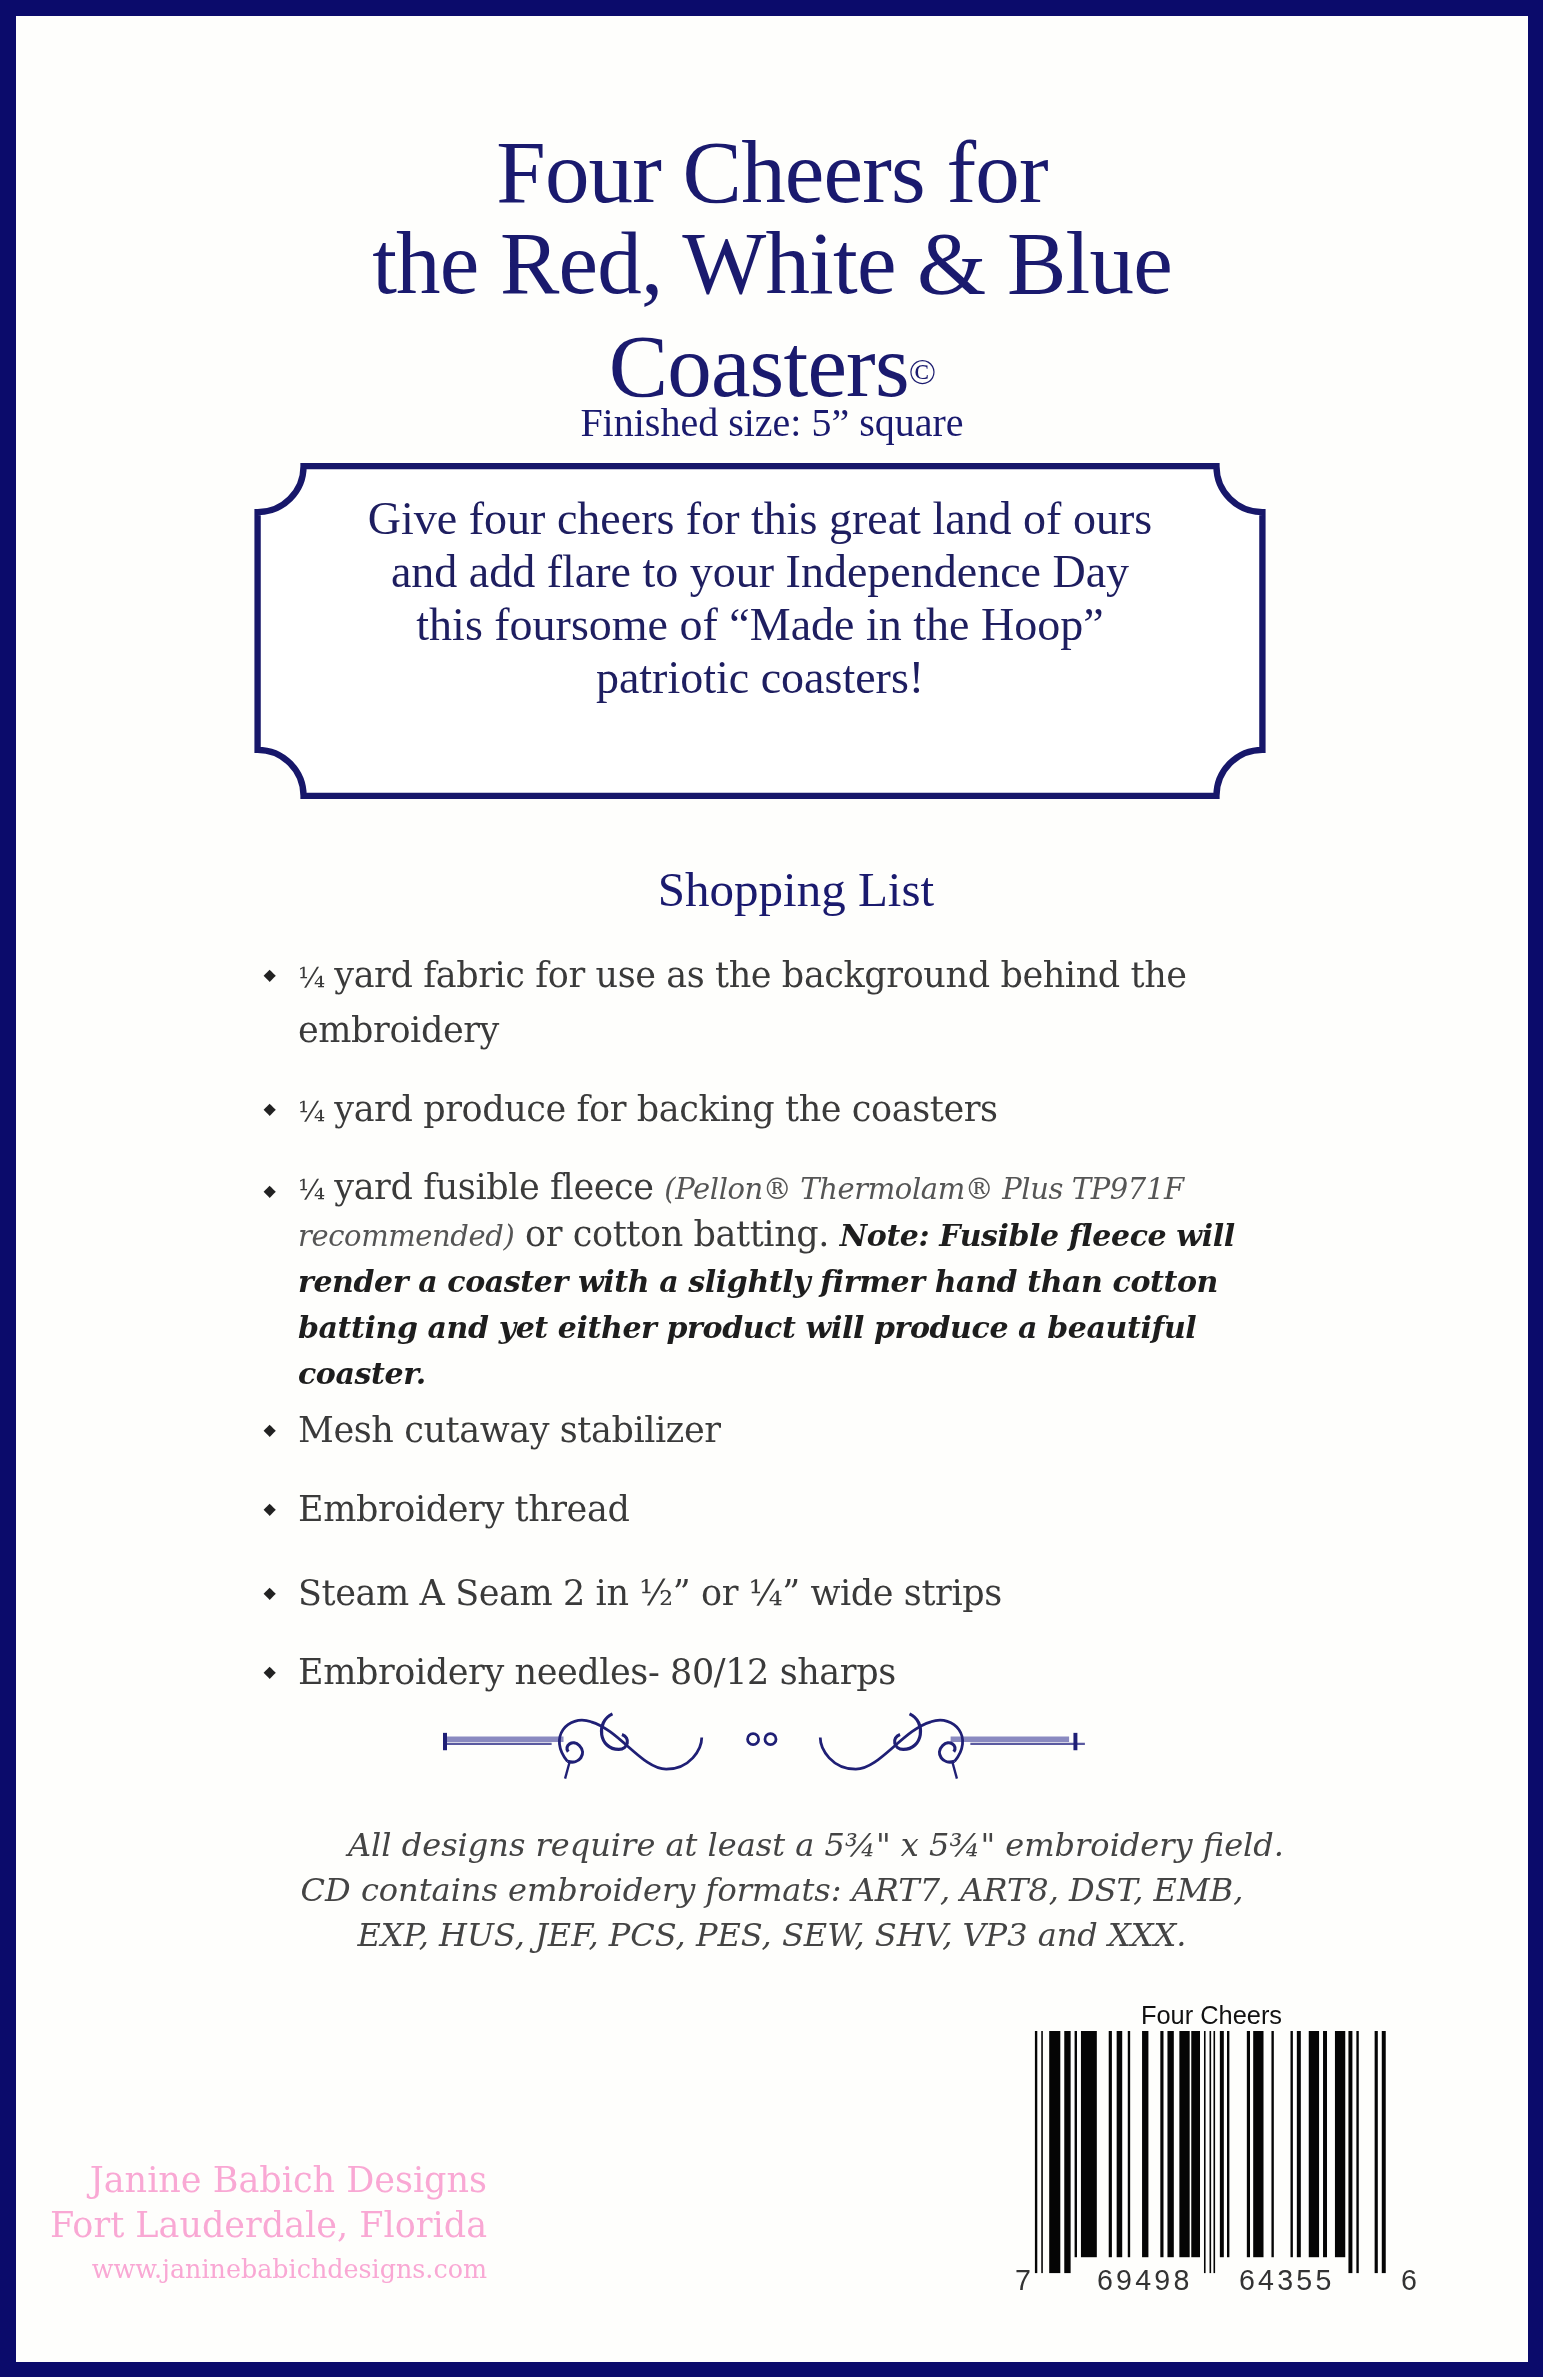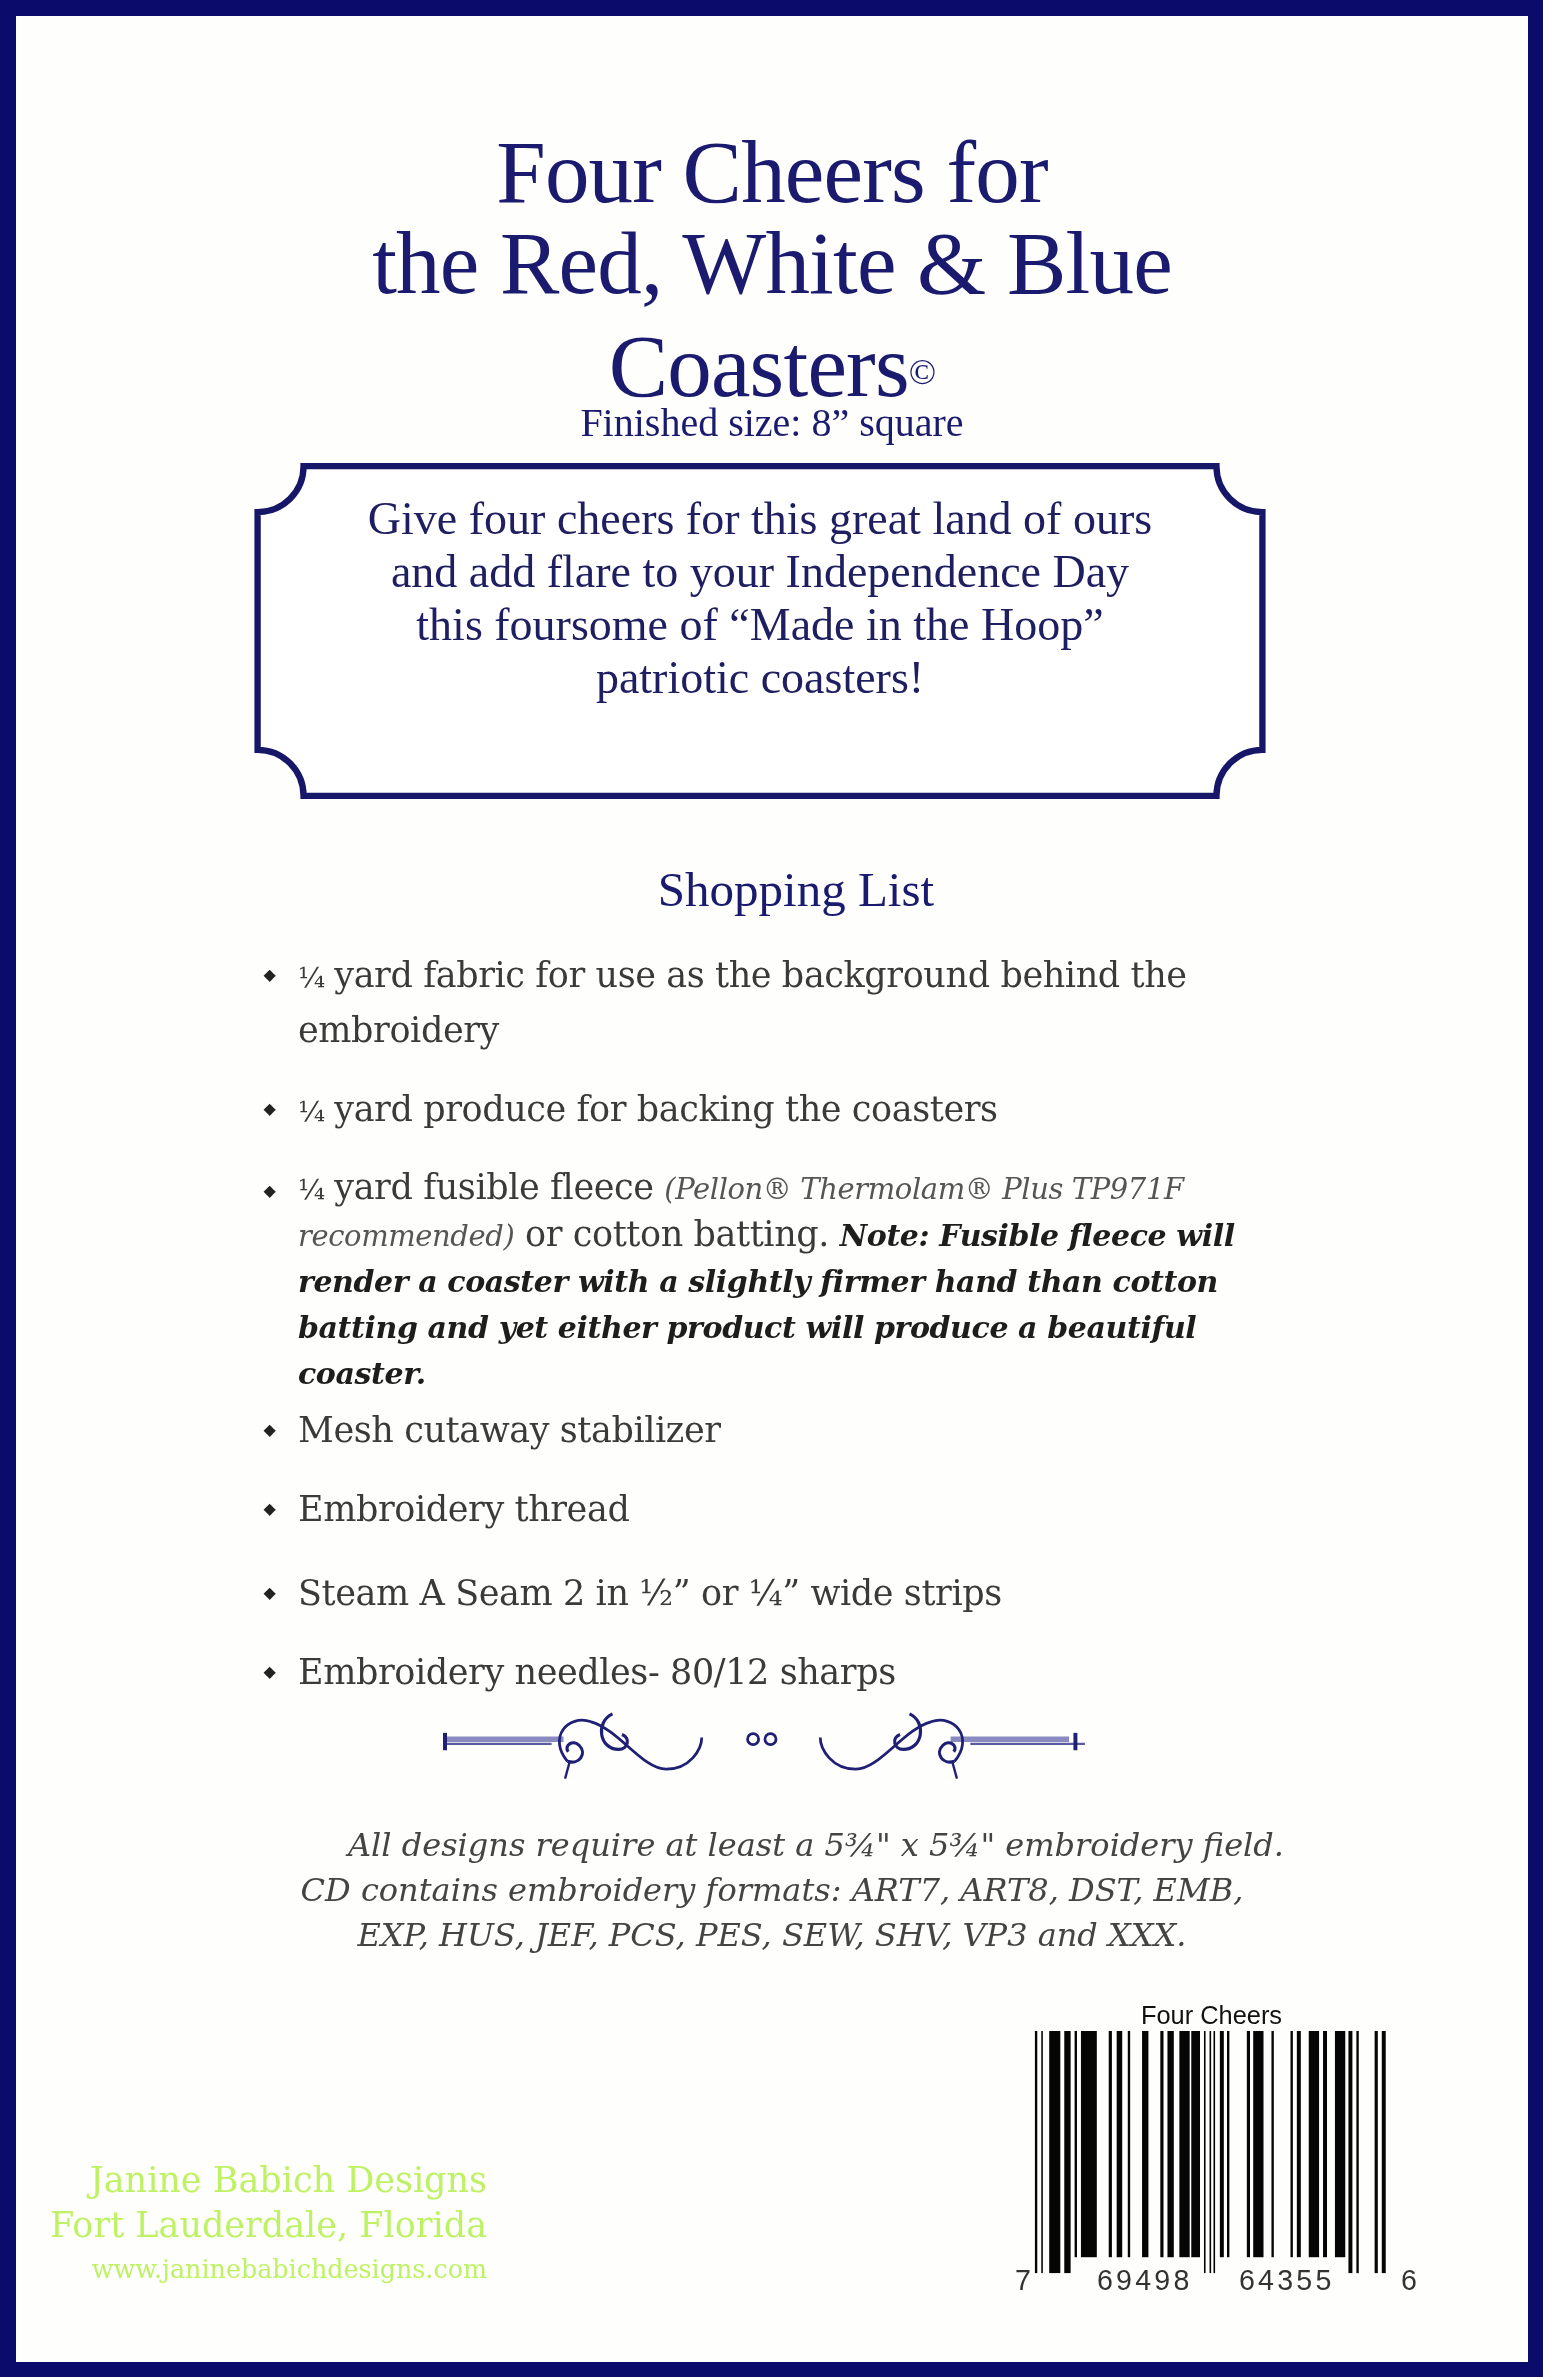--- a/index.html
+++ b/index.html
@@ -41,34 +41,34 @@
   }
   .list li.tight { line-height: 44px; }
   .list li.tight .bullet { line-height: 52px; }
   .list .paren { font-style: italic; font-size: 29px; color: #555; }
   .list .note { font-style: italic; font-weight: bold; font-size: 30px; color: #1d1d1d; line-height: 44px; }
   .frac { font-size: 0.8em; letter-spacing: -1.6px; }
   .formats {
     color: #444; font-family: "DejaVu Serif", serif; font-style: italic; font-size: 32px; line-height: 45px;
   }
   .address {
-    right: 1057px; text-align: right; color: #bef264; font-family: "DejaVu Serif", serif;
+    right: 1057px; text-align: right; color: #f9a8d4; font-family: "DejaVu Serif", serif;
   }
   .barcode-label { font-family: "Liberation Sans", sans-serif; font-size: 25.4px; color: #111; }
   .barcode-digit { font-family: "Liberation Sans", sans-serif; font-size: 28.6px; color: #333; letter-spacing: 3.2px; }
 </style>
 </head>
 <body>
 
 <div class="page"></div>
 
 <div class="abs center title" style="top:127px;">Four Cheers for</div>
 <div class="abs center title" style="top:218px;">the Red, White &amp; Blue</div>
 <div class="abs center title" style="top:309px;margin-top:12px;"><span>Coasters</span><sup>©</sup></div>
-<div class="abs center subtitle" style="top:401px;">Finished size:  8” square</div>
+<div class="abs center subtitle" style="top:401px;">Finished size:  5” square</div>
 
 <div class="abs promo-box">
   <svg width="1012" height="336" viewBox="0 0 1276 424" style="position:absolute;left:0;top:0;">
     <path d="M 62 4 L 1214 4 A 58 58 0 0 0 1272 62 L 1272 362 A 58 58 0 0 0 1214 420 L 62 420 A 58 58 0 0 0 4 362 L 4 62 A 58 58 0 0 0 62 4 Z" fill="#ffffff" stroke="#17176a" stroke-width="8"></path>
   </svg>
   <div class="promo-text">
     <div>Give four cheers for this great land of ours</div>
     <div>and add flare to your Independence Day</div>
     <div>this foursome of “Made in the Hoop”</div>
     <div>patriotic coasters!</div>

